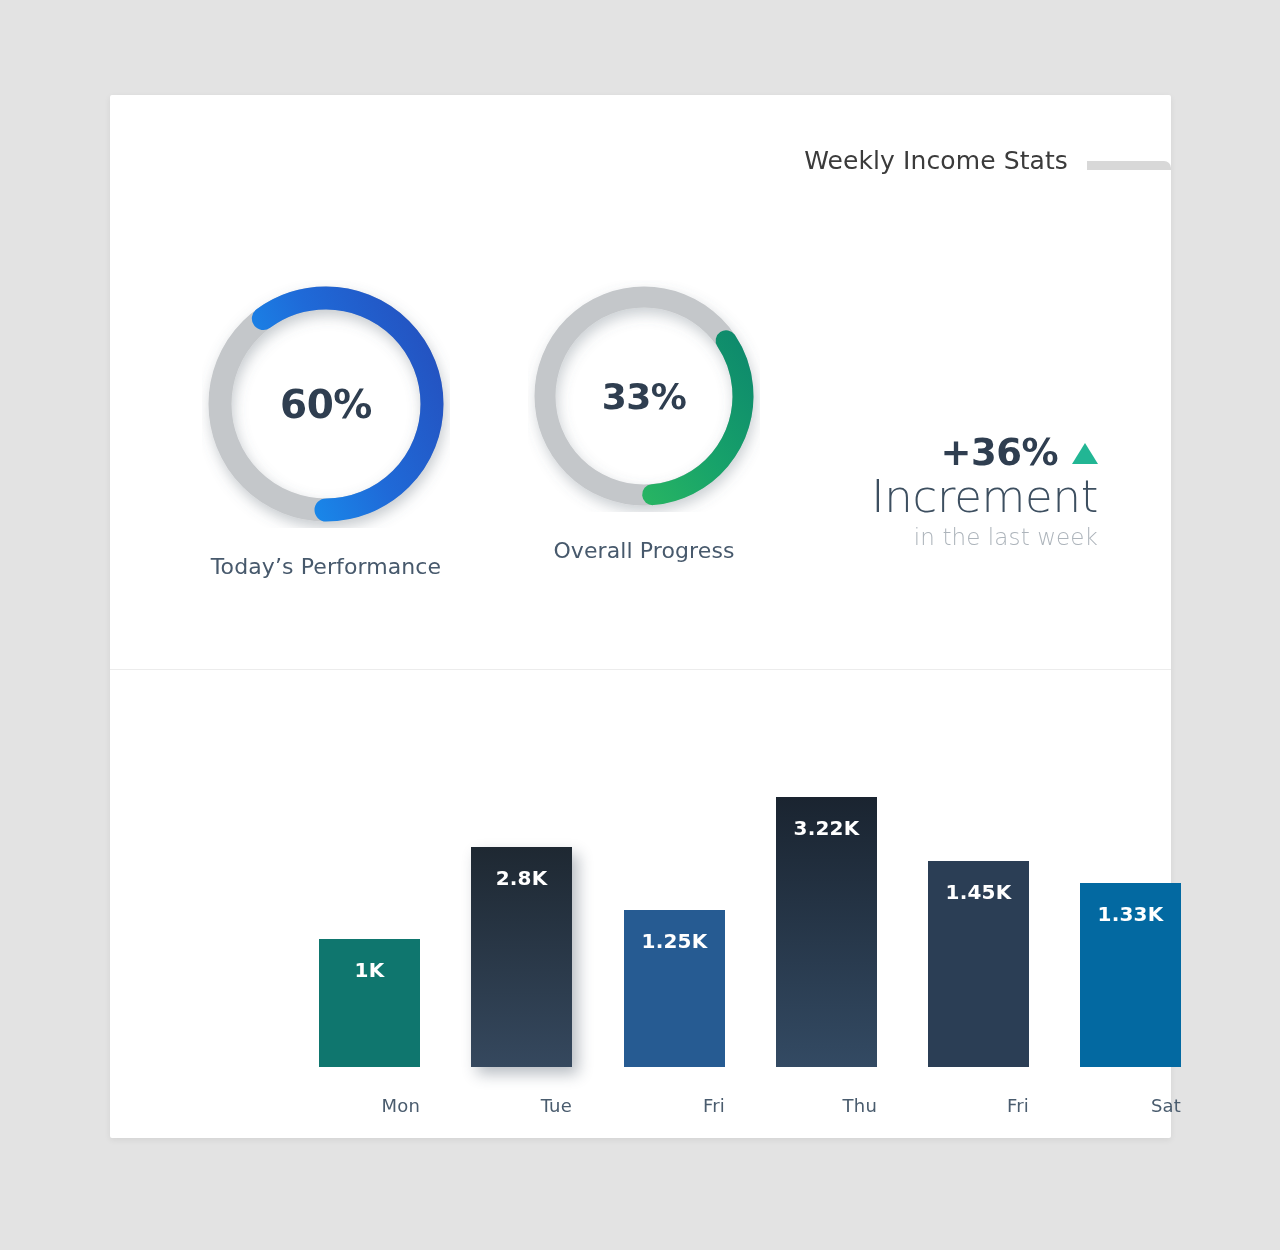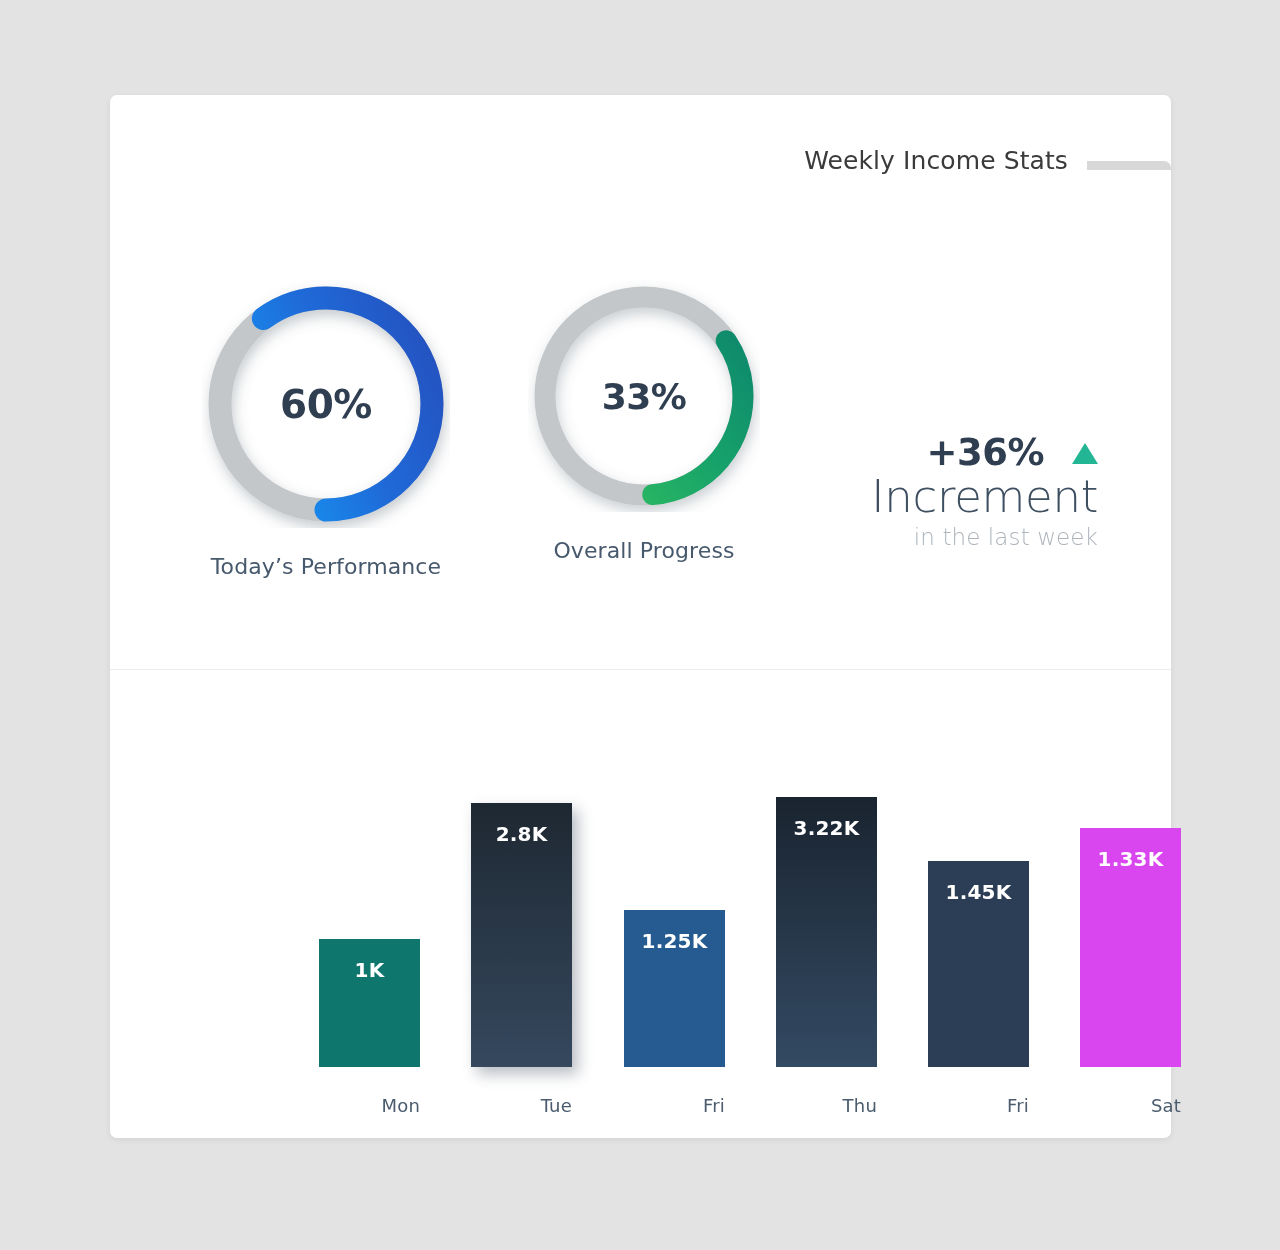--- a/index.html
+++ b/index.html
@@ -14,21 +14,21 @@
     overflow: hidden;
   }
 
   .card {
     position: absolute;
     left: 110px;
     top: 95px;
     width: 1061px;
     height: 1043px;
     background: #ffffff;
-    border-radius: 7px;
+    border-radius: 2px;
     box-shadow: 0 2px 6px rgba(0,0,0,0.07);
   }
 
   
   .card-header {
     position: absolute;
     left: 0;
     top: 0;
     width: 100%;
     height: 100px;
@@ -130,21 +130,21 @@
   .increment-block {
     position: absolute;
     right: 101px;
     top: 235px;
     text-align: right;
   }
   .increment-top {
     display: flex;
     align-items: center;
     justify-content: flex-end;
-    gap: 28px;
+    gap: 14px;
     height: 44px;
   }
   .increment-pct {
     font-family: "DejaVu Sans", sans-serif;
     font-weight: bold;
     font-size: 37px;
     color: #2f3e50;
     letter-spacing: -0.5px;
     line-height: 1;
   }
@@ -297,21 +297,21 @@
 
   <div class="chart-area">
     <div class="plot" id="plot">
         <div class="bar-col" style="left: 209px; width: 101px;">
           <div class="bar" style="height: 128px; width: 101px; background: #0f766e;">
             <div class="bar-value">1K</div>
           </div>
           <div class="bar-label">Mon</div>
         </div>
         <div class="bar-col" style="left: 361px; width: 101px;">
-          <div class="bar shadowed" style="height: 264px; width: 101px; background: linear-gradient(rgb(30, 40, 50) 0%, rgb(53, 72, 94) 100%);">
+          <div class="bar shadowed" style="height: 220px; width: 101px; background: linear-gradient(rgb(30, 40, 50) 0%, rgb(53, 72, 94) 100%);">
             <div class="bar-value">2.8K</div>
           </div>
           <div class="bar-label">Tue</div>
         </div>
         <div class="bar-col" style="left: 514px; width: 101px;">
           <div class="bar" style="height: 157px; width: 101px; background: rgb(38, 91, 146); margin-top: 6px;">
             <div class="bar-value">1.25K</div>
           </div>
           <div class="bar-label">Fri</div>
         </div>
@@ -321,21 +321,21 @@
           </div>
           <div class="bar-label">Thu</div>
         </div>
         <div class="bar-col" style="left: 818px; width: 101px;">
           <div class="bar" style="height: 206px; width: 101px; background: rgb(43, 62, 85);">
             <div class="bar-value">1.45K</div>
           </div>
           <div class="bar-label">Fri</div>
         </div>
         <div class="bar-col" style="left: 970px; width: 101px;">
-          <div class="bar" style="height: 239px; width: 101px; background: #d946ef;">
+          <div class="bar" style="height: 184px; width: 101px; background: #0369a1;">
             <div class="bar-value">1.33K</div>
           </div>
           <div class="bar-label">Sat</div>
         </div>
       </div>
   </div>
 
 </div>
 
 </body></html>

